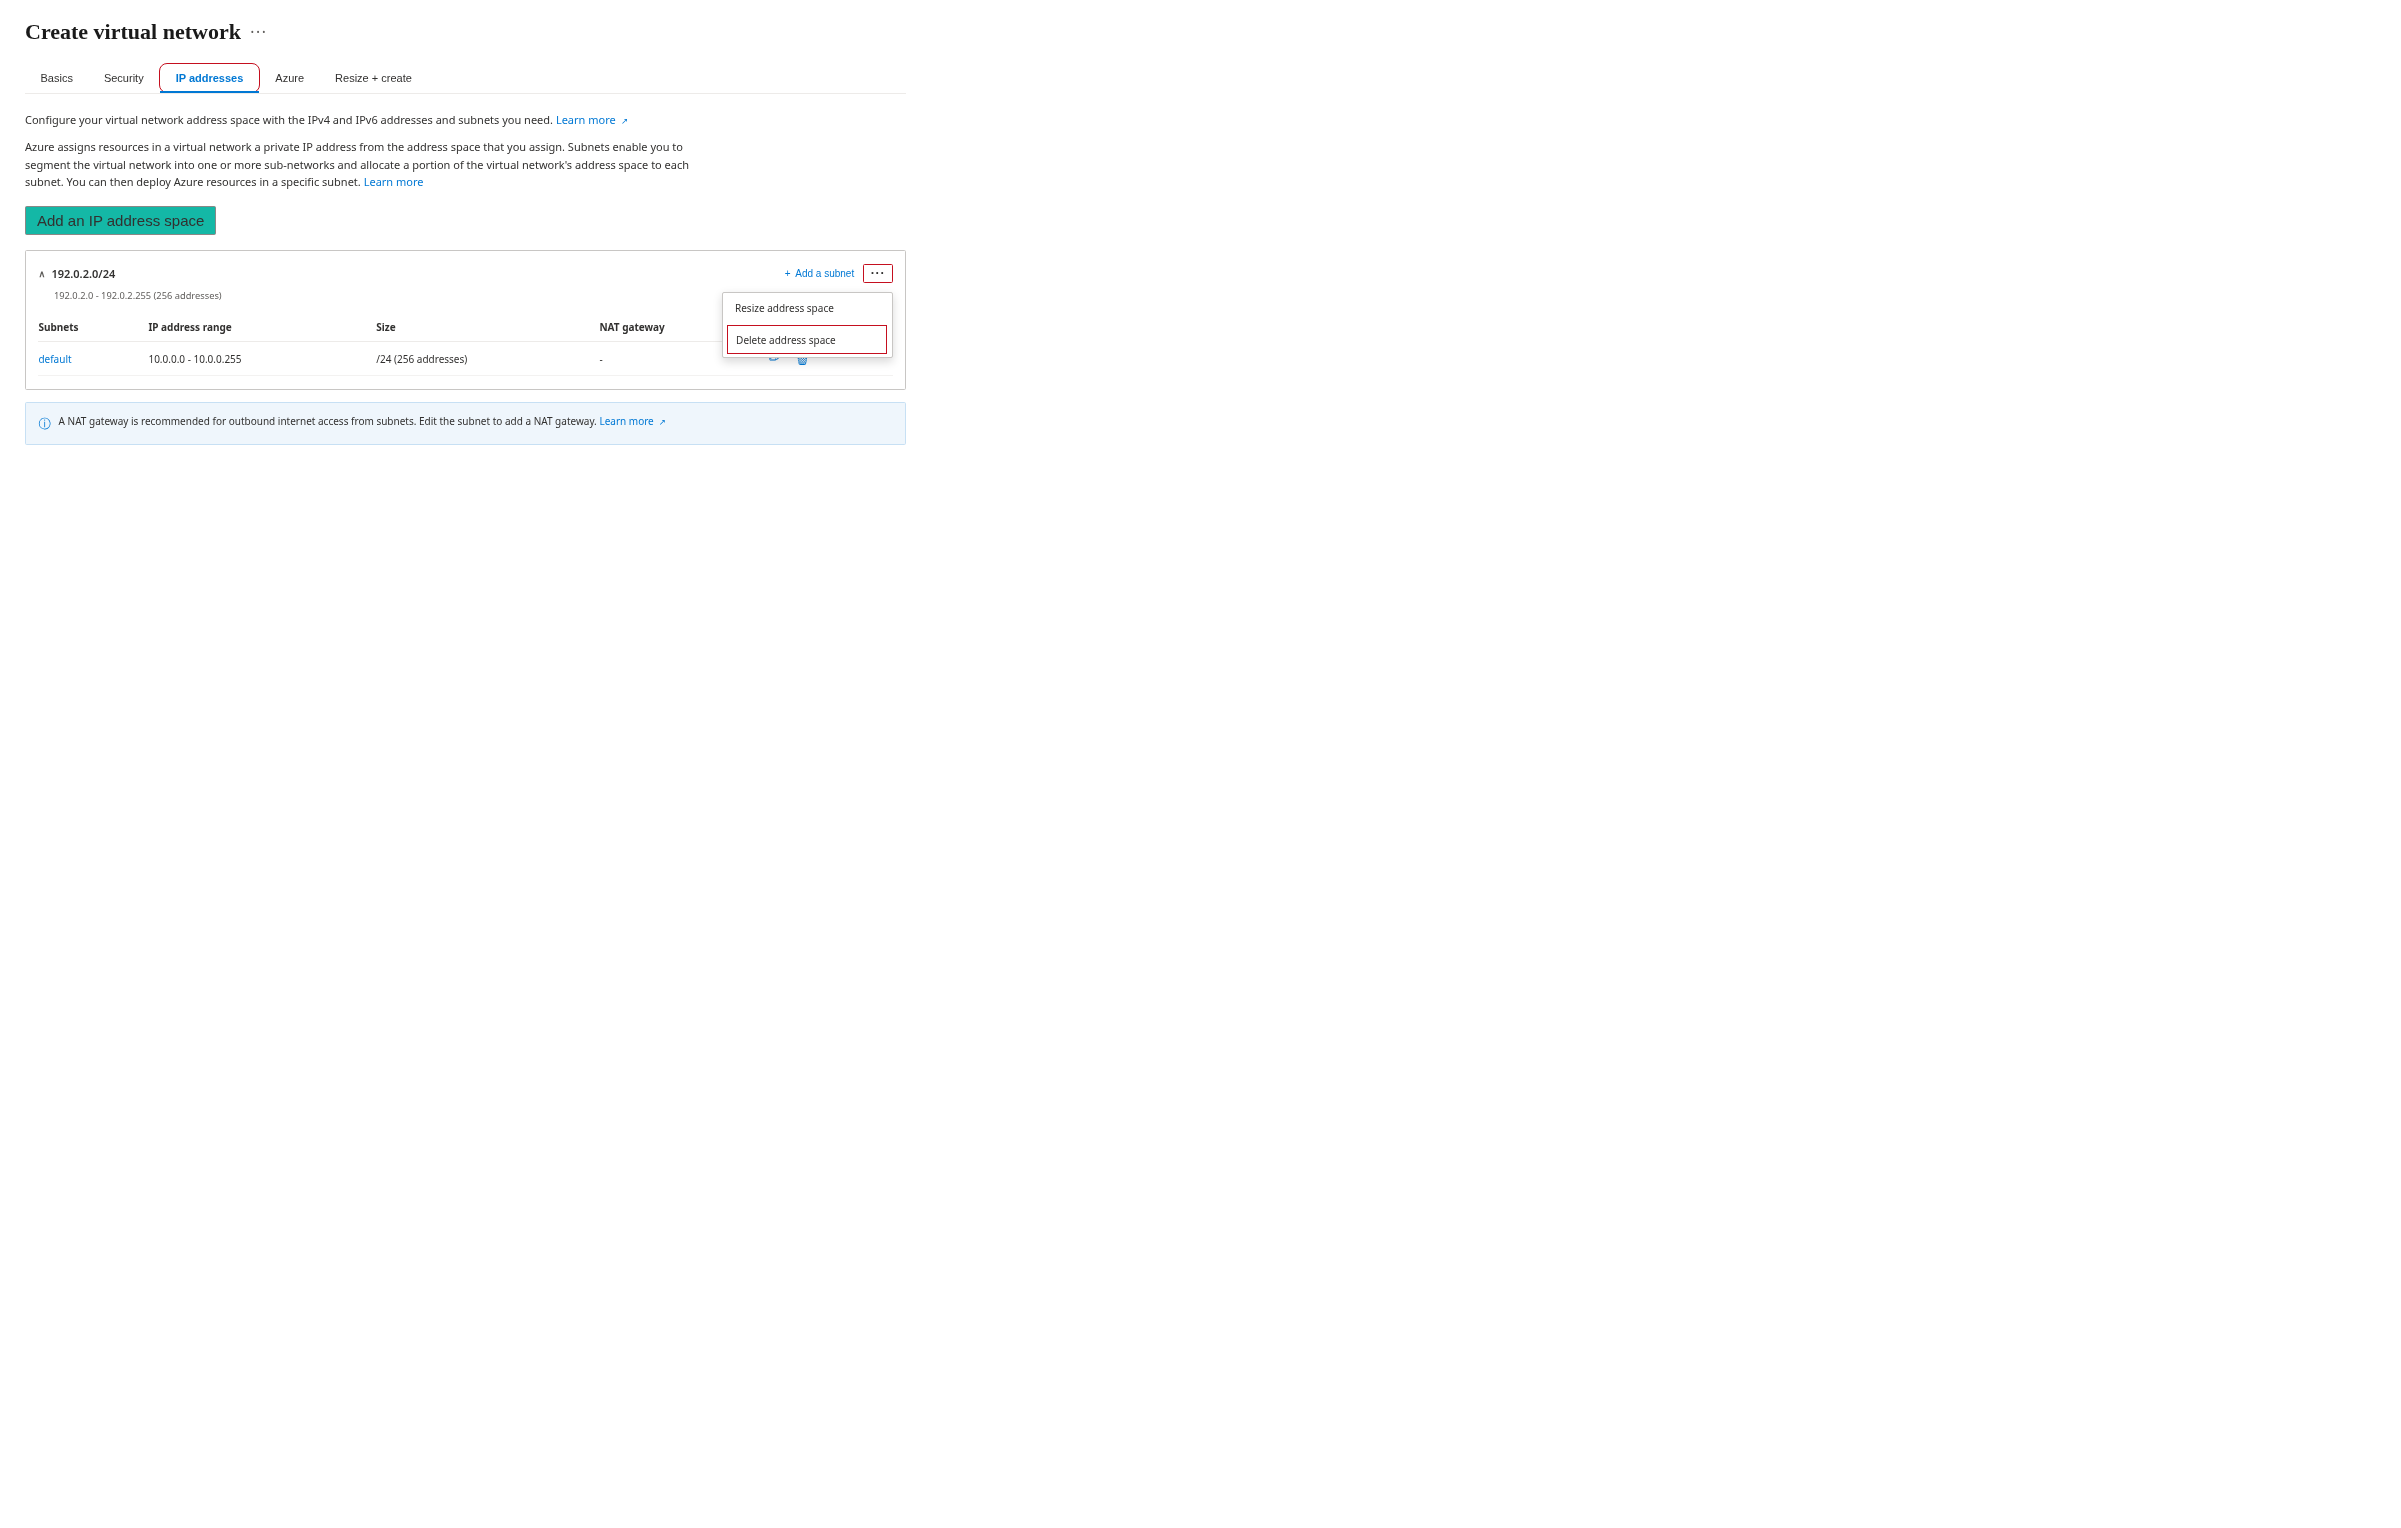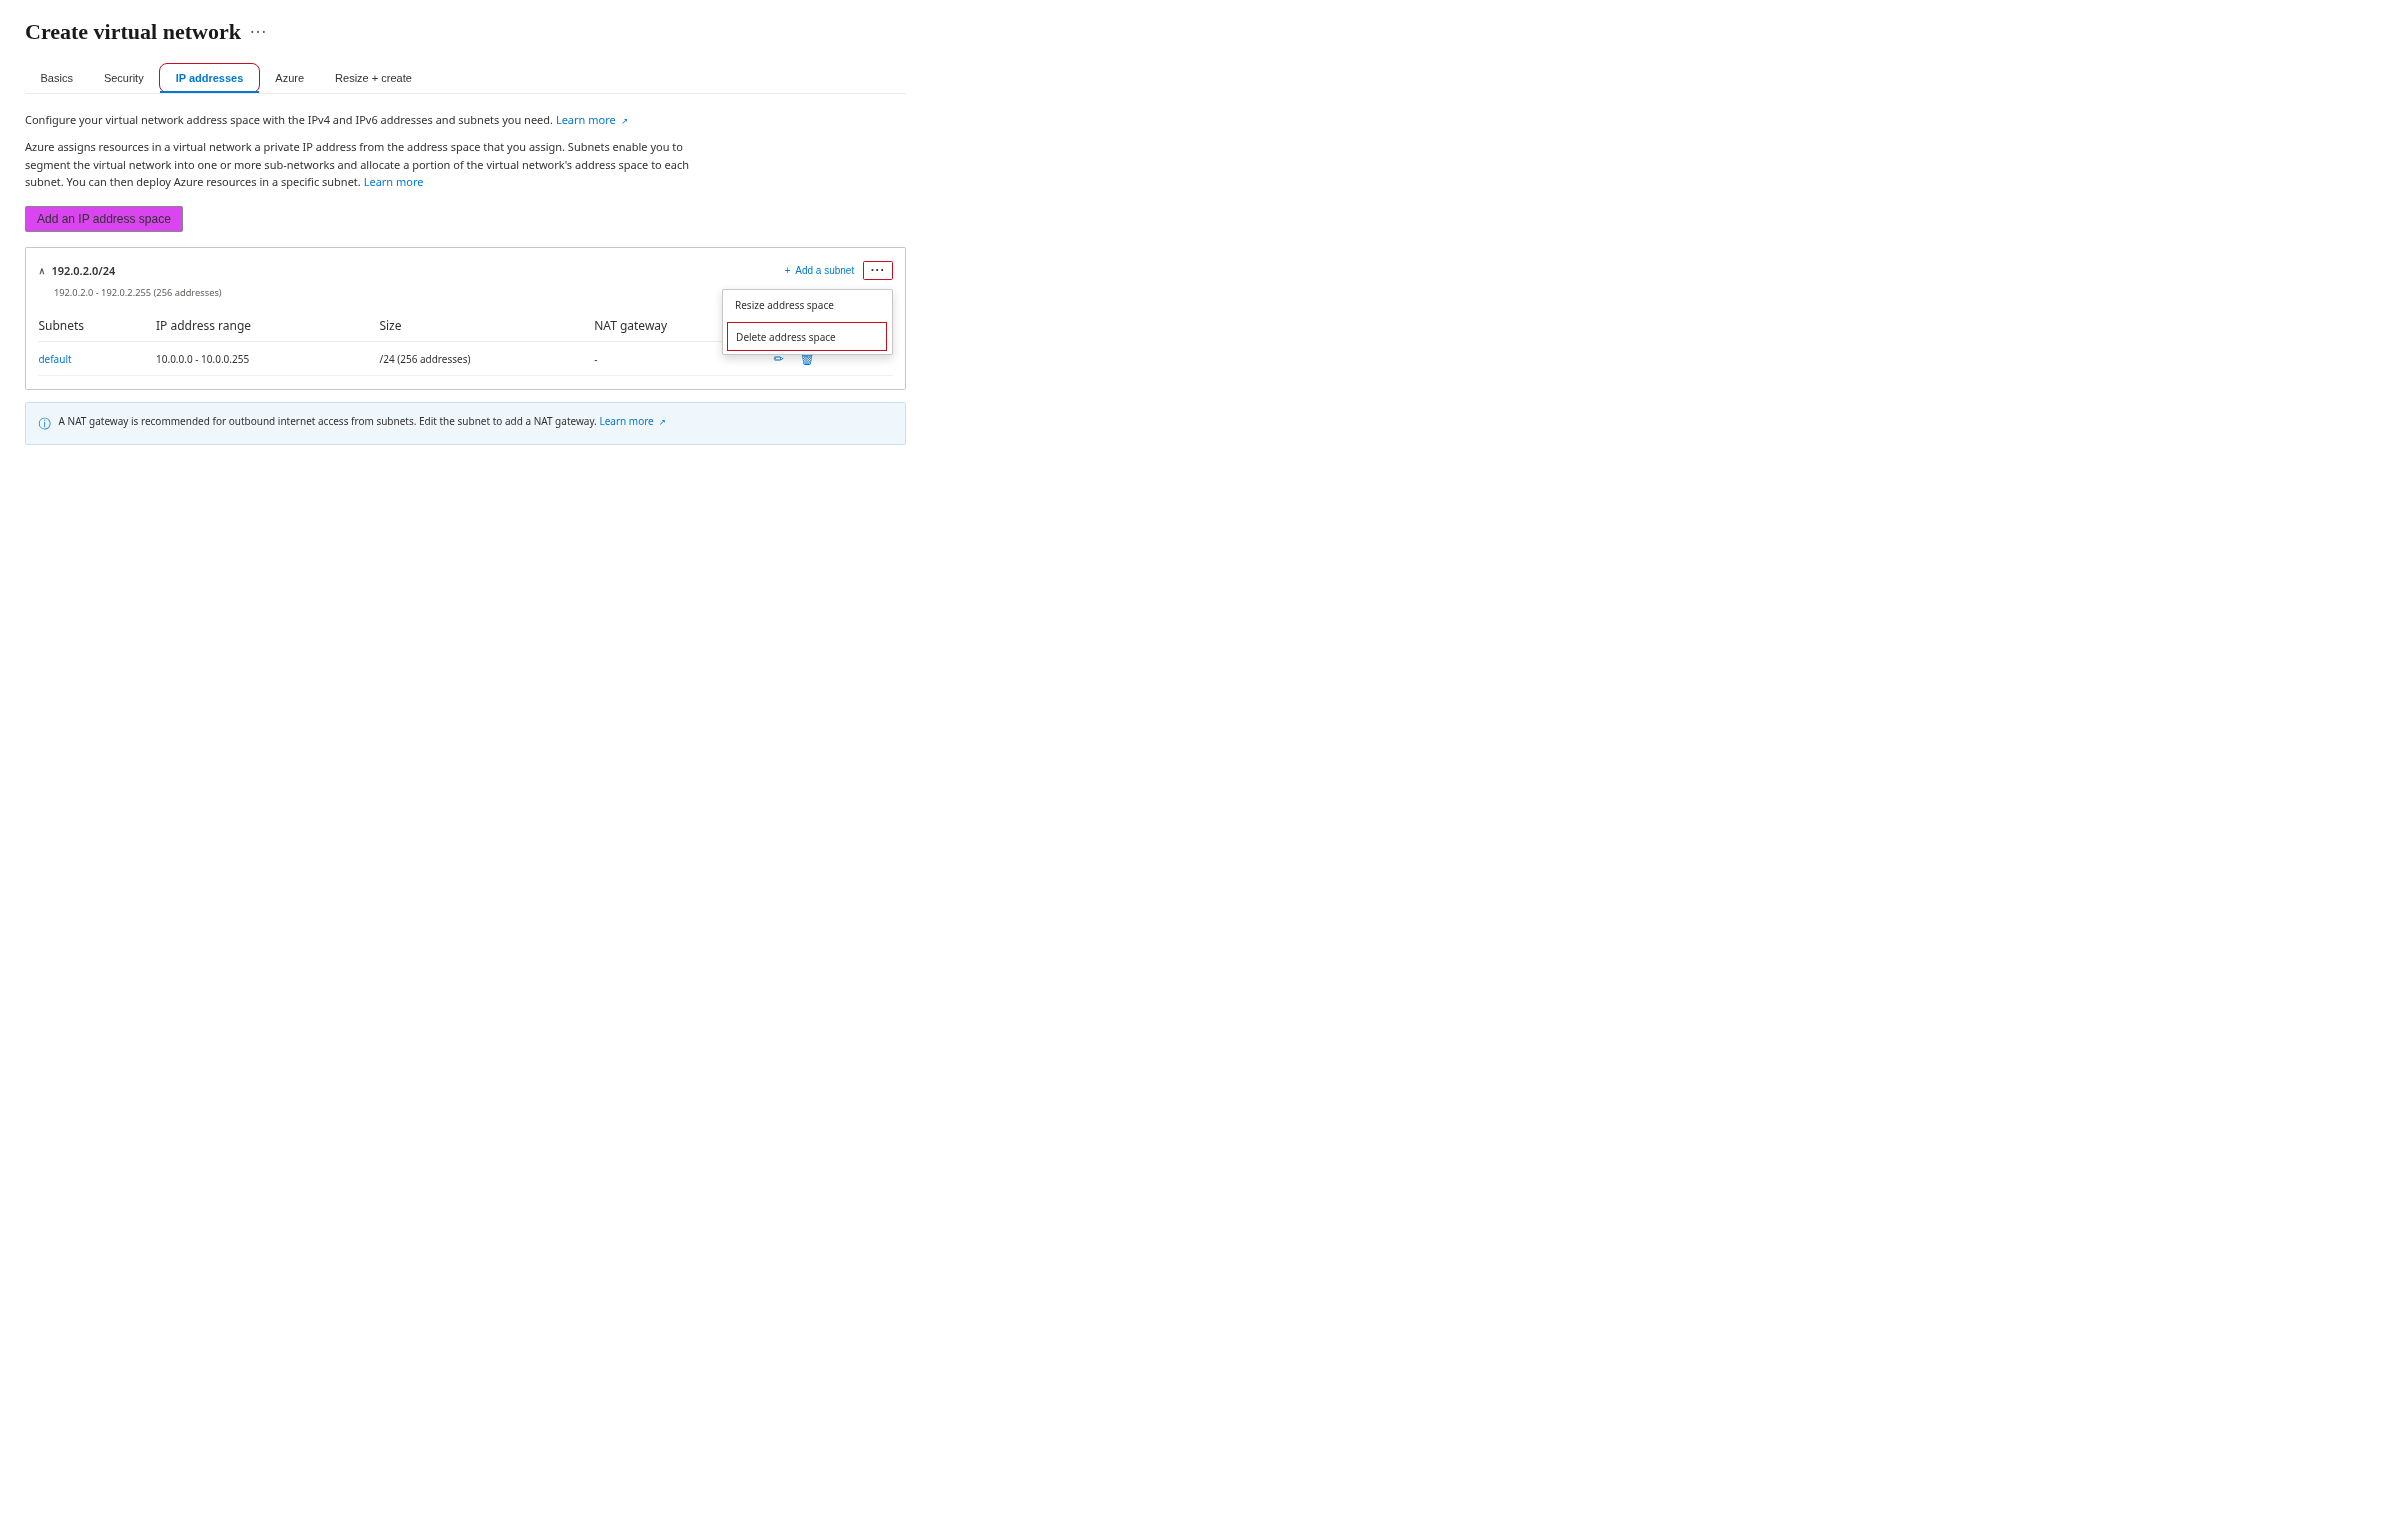--- a/index.html
+++ b/index.html
@@ -89,24 +89,24 @@
     }
     .link-icon {
       display: inline-block;
       font-size: 8.5px;
       margin-left: 2.3px;
     }
 
     
     .btn-outline {
       border: 0.8px solid #8a8886;
-      background: #d946ef;
+      background: #14b8a6;
       color: #323130;
       padding: 4.7px 11px;
-      font-size: 12px;
+      font-size: 15px;
       cursor: pointer;
       border-radius: 1.6px;
       margin-bottom: 15.5px;
     }
 
     
     .address-space-container {
       border: 0.8px solid #c8c6c4;
       border-radius: 1.6px;
       padding: 12.4px;
@@ -170,22 +170,22 @@
       padding-left: 15.5px;
     }
 
     
     .subnet-table {
       width: 100%;
       border-collapse: collapse;
     }
     .subnet-table th {
       text-align: left;
-      font-size: 12px;
-      font-weight: 400;
+      font-size: 10px;
+      font-weight: 700;
       color: #323130;
       padding: 6.2px 9.3px 6.2px 0;
       border-bottom: 0.8px solid #edebe9;
     }
     .subnet-table td {
       padding: 7.8px 9.3px 7.8px 0;
       font-size: 10px;
       color: #323130;
       border-bottom: 0.8px solid #f3f2f1;
       vertical-align: middle;

